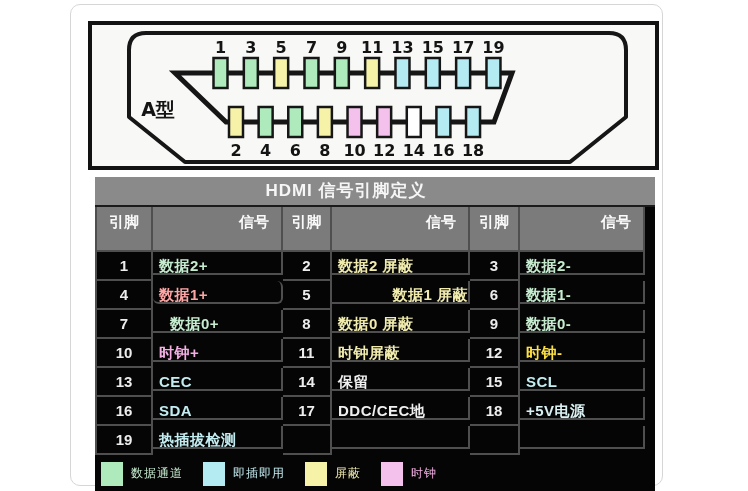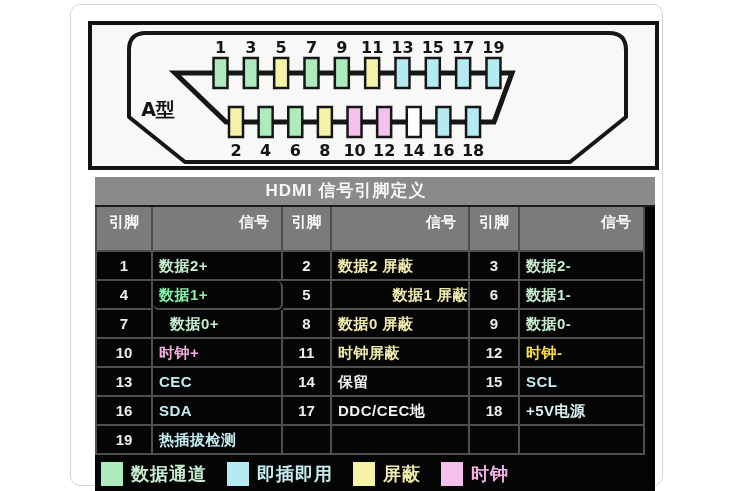--- a/index.html
+++ b/index.html
@@ -22,26 +22,26 @@
              color:#f6f6f6;font-size:17px;font-weight:bold;text-align:center;
              letter-spacing:1px;padding-right:58px;}
   .grid{display:grid;grid-template-columns:56px 130px 49px 138px 50px 125px;
         border-left:2px solid #4f4f4f;padding-right:8px;background:#050505;}
   .cell{box-sizing:border-box;border-right:2px solid #4f4f4f;border-bottom:2px solid #4f4f4f;
         font-weight:bold;overflow:hidden;white-space:nowrap;}
   .hdr{height:45px;line-height:29px;background:#7b7b7b;color:#fafafa;font-size:15px;}
   .hdr.pin{text-align:center;}
   .hdr.sig{text-align:right;padding-right:12px;}
   .pnum{height:29px;line-height:27px;background:#050505;color:#ededed;font-size:15px;text-align:center;}
-  .sigc{height:29px;line-height:27px;background:#050505;font-size:15px;padding-left:6px;letter-spacing:0.5px;}
+  .sigc{height:23px;line-height:27px;background:#050505;font-size:15px;padding-left:6px;letter-spacing:0.5px;}
   
   .legend{display:flex;align-items:center;height:37px;padding-left:6px;background:#050505;}
   .legend-item{display:flex;align-items:center;margin-right:20px;}
   .legend-swatch{width:22px;height:24px;margin-right:8px;display:inline-block;}
-  .legend-label{font-size:18px;font-weight:bold;letter-spacing:1px;}
+  .legend-label{font-size:12px;font-weight:normal;letter-spacing:1px;}
 </style>
 </head>
 <body>
 
 <div class="page">
   <div class="frame"></div>
 
   <div class="connector-panel">
     <svg width="563" height="141" viewBox="0 0 563 141">
       <path class="shell" d="M 54,8 H 517 Q 534,8 534,25 V 92 L 478,137 H 93 L 37,92 V 25 Q 37,8 54,8 Z"></path>
@@ -99,21 +99,21 @@
         <div class="cell hdr sig">信号</div>
         <div class="cell hdr pin">引脚</div>
         <div class="cell hdr sig">信号</div>
         <div class="cell pnum">1</div>
         <div class="cell sigc" style="color: rgb(198, 236, 208);">数据2+</div>
         <div class="cell pnum">2</div>
         <div class="cell sigc" style="color: rgb(241, 236, 174);">数据2 屏蔽</div>
         <div class="cell pnum">3</div>
         <div class="cell sigc" style="color: rgb(198, 236, 208);">数据2-</div>
         <div class="cell pnum">4</div>
-        <div class="cell sigc" style="color: #86efac; border-radius: 6px;">数据1+</div>
+        <div class="cell sigc" style="color: #fca5a5; border-radius: 6px;">数据1+</div>
         <div class="cell pnum">5</div>
         <div class="cell sigc" style="color: rgb(241, 236, 174); text-align: right;">数据1 屏蔽</div>
         <div class="cell pnum">6</div>
         <div class="cell sigc" style="color: rgb(198, 236, 208);">数据1-</div>
         <div class="cell pnum">7</div>
         <div class="cell sigc" style="color: rgb(198, 236, 208); padding-left: 17px;">数据0+</div>
         <div class="cell pnum">8</div>
         <div class="cell sigc" style="color: rgb(241, 236, 174);">数据0 屏蔽</div>
         <div class="cell pnum">9</div>
         <div class="cell sigc" style="color: rgb(198, 236, 208);">数据0-</div>

